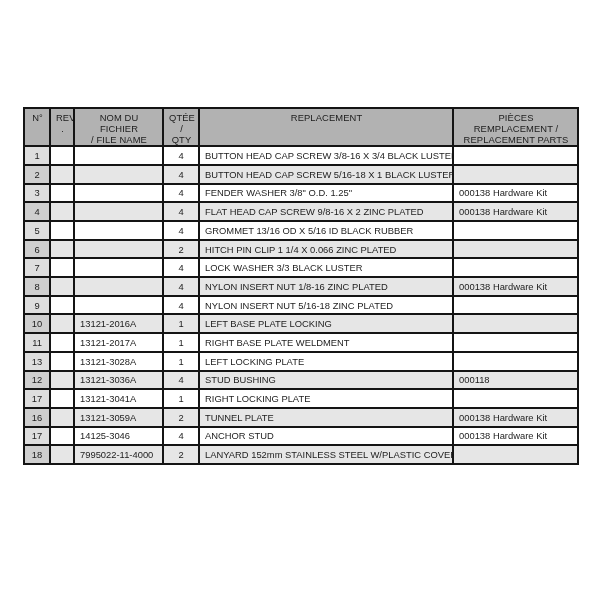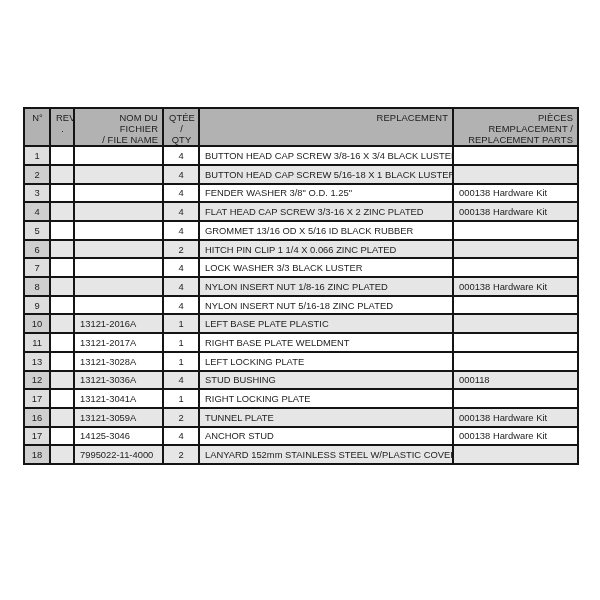--- a/index.html
+++ b/index.html
@@ -33,21 +33,21 @@
   table.parts-table th,
   table.parts-table td {
     border: 2px solid #141414;
     overflow: hidden;
     line-height: 1.18;
   }
   table.parts-table th {
     background: #b2b2b2;
     font-weight: normal;
     vertical-align: top;
-    text-align: right;
+    text-align: center;
     height: 26px;
     padding: 3px 4px 0 5px;
     white-space: pre-line;
     letter-spacing: 0.1px;
   }
   table.parts-table th.center {
     text-align: center;
   }
   table.parts-table td {
     height: 16.7px;
@@ -126,21 +126,21 @@
             <td class="col-file_name"></td>
             <td class="col-qty">4</td>
             <td class="col-description">FENDER WASHER 3/8"  O.D. 1.25"</td>
             <td class="col-replacement">000138 Hardware Kit</td>
           </tr>
           <tr class="even">
             <td class="col-no">4</td>
             <td class="col-rev"></td>
             <td class="col-file_name"></td>
             <td class="col-qty">4</td>
-            <td class="col-description">FLAT HEAD CAP SCREW 3/3-16 X 2 ZINC PLATED</td>
+            <td class="col-description">FLAT HEAD CAP SCREW 9/8-16 X 2 ZINC PLATED</td>
             <td class="col-replacement">000138 Hardware Kit</td>
           </tr>
           <tr>
             <td class="col-no">5</td>
             <td class="col-rev"></td>
             <td class="col-file_name"></td>
             <td class="col-qty">4</td>
             <td class="col-description">GROMMET 13/16 OD X 5/16 ID BLACK RUBBER</td>
             <td class="col-replacement"></td>
           </tr>
@@ -174,21 +174,21 @@
             <td class="col-file_name"></td>
             <td class="col-qty">4</td>
             <td class="col-description">NYLON INSERT NUT 5/16-18 ZINC PLATED</td>
             <td class="col-replacement"></td>
           </tr>
           <tr class="even">
             <td class="col-no">10</td>
             <td class="col-rev"></td>
             <td class="col-file_name">13121-2016A</td>
             <td class="col-qty">1</td>
-            <td class="col-description">LEFT BASE PLATE PLASTIC</td>
+            <td class="col-description">LEFT BASE PLATE LOCKING</td>
             <td class="col-replacement"></td>
           </tr>
           <tr>
             <td class="col-no">11</td>
             <td class="col-rev"></td>
             <td class="col-file_name">13121-2017A</td>
             <td class="col-qty">1</td>
             <td class="col-description">RIGHT BASE PLATE WELDMENT</td>
             <td class="col-replacement"></td>
           </tr>

